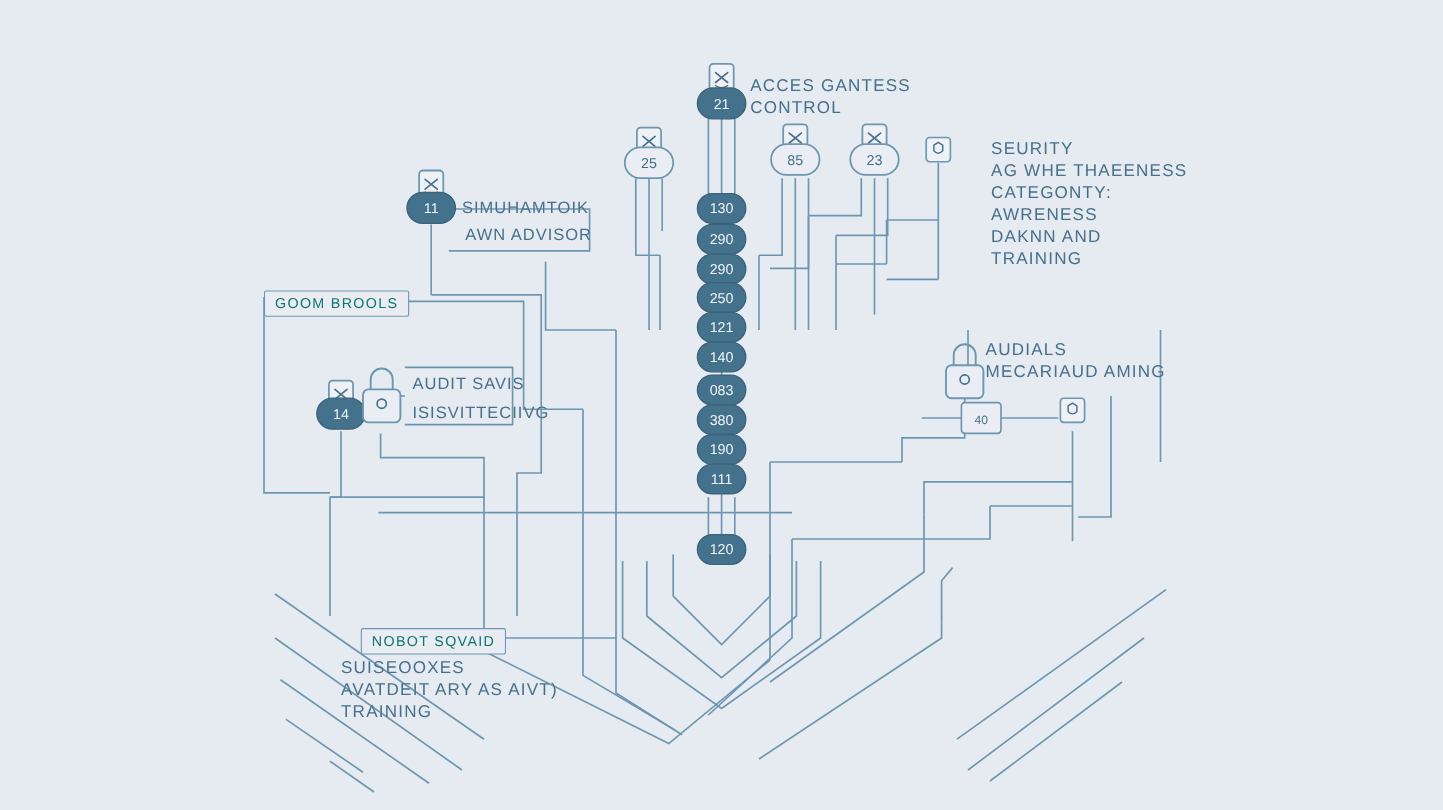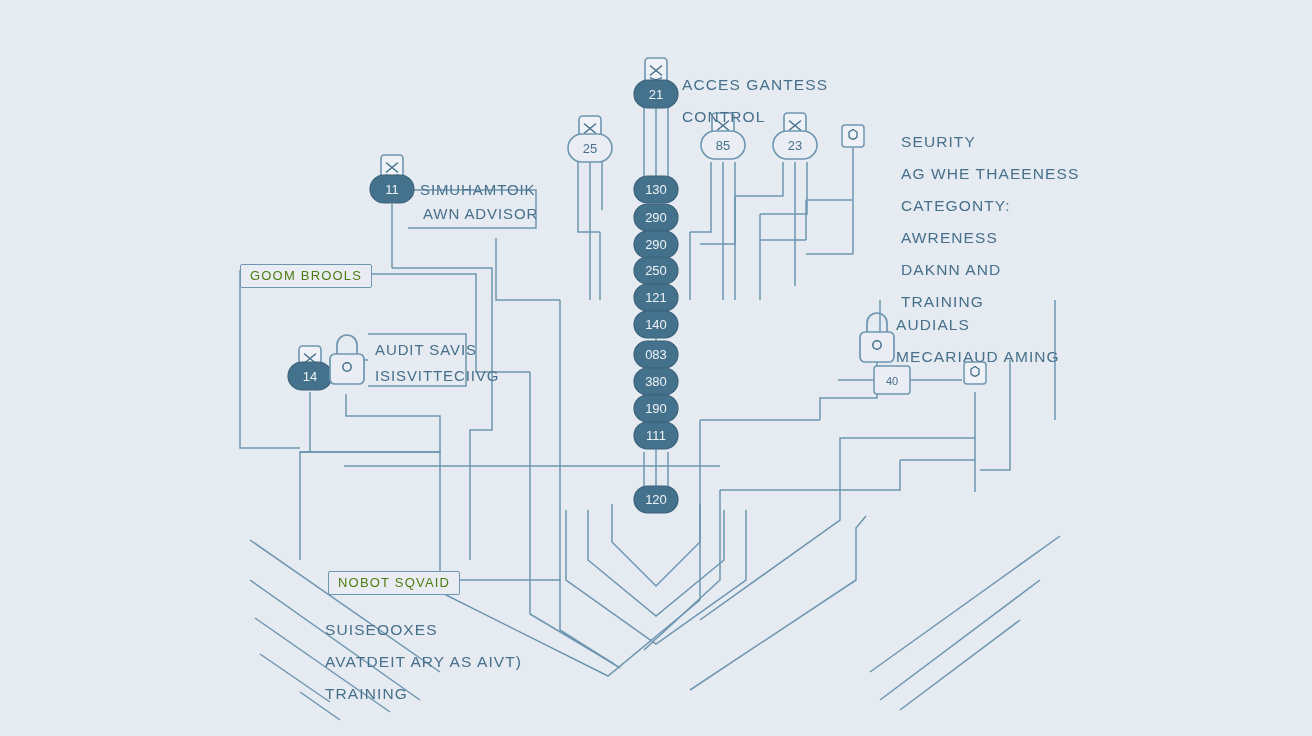--- a/index.html
+++ b/index.html
@@ -10,30 +10,30 @@
   }
   #stage{position:relative;width:1312px;height:736px;}
   svg#canvas{position:absolute;inset:0;width:1312px;height:736px;}
 
   .lbl{
     position:absolute;
     color:#46708b;
     font-family:"Liberation Sans",sans-serif;
     font-size:15.5px;
     letter-spacing:1.1px;
-    line-height:32px;
+    line-height:20px;
     white-space:pre-line;
     font-weight:400;
     text-shadow:0 0 1px rgba(230,234,241,.55);
   }
   .lbl.sm{font-size:15px;line-height:20px;letter-spacing:.9px;}
 
   .boxlbl{
     position:absolute;
-    color:#4d7c0f;
+    color:#0f766e;
     font-size:13px;
     letter-spacing:1.2px;
     border:1.4px solid #6d96b0;
     background:#e9edf3;
     padding:3px 9px 4px 9px;
     border-radius:2px;
     white-space:nowrap;
   }
 </style>
 </head>
@@ -268,21 +268,21 @@
 CATEGONTY:
 AWRENESS
 DAKNN AND
 TRAINING</div>
 
   <div class="lbl" style="left:896px;top:309px;">AUDIALS
 MECARIAUD AMING</div>
 
 
 
-  <div class="lbl" style="left:325px;top:598px;margin-top:16px;">SUISEOOXES
+  <div class="lbl" style="left:310px;top:598px;">SUISEOOXES
 AVATDEIT ARY AS AIVT)
 TRAINING</div>
 
   <div class="lbl sm" style="left:420px;top:180px;">SIMUHAMTOIK</div>
   <div class="lbl sm" style="left:423px;top:204px;">AWN ADVISOR</div>
 
   <div class="lbl sm" style="left:375px;top:340px;">AUDIT SAVIS</div>
   <div class="lbl sm" style="left:375px;top:366px;">ISISVITTECIIVG</div>
 
   <div class="boxlbl" style="left:240px;top:264px;">GOOM BROOLS</div>

